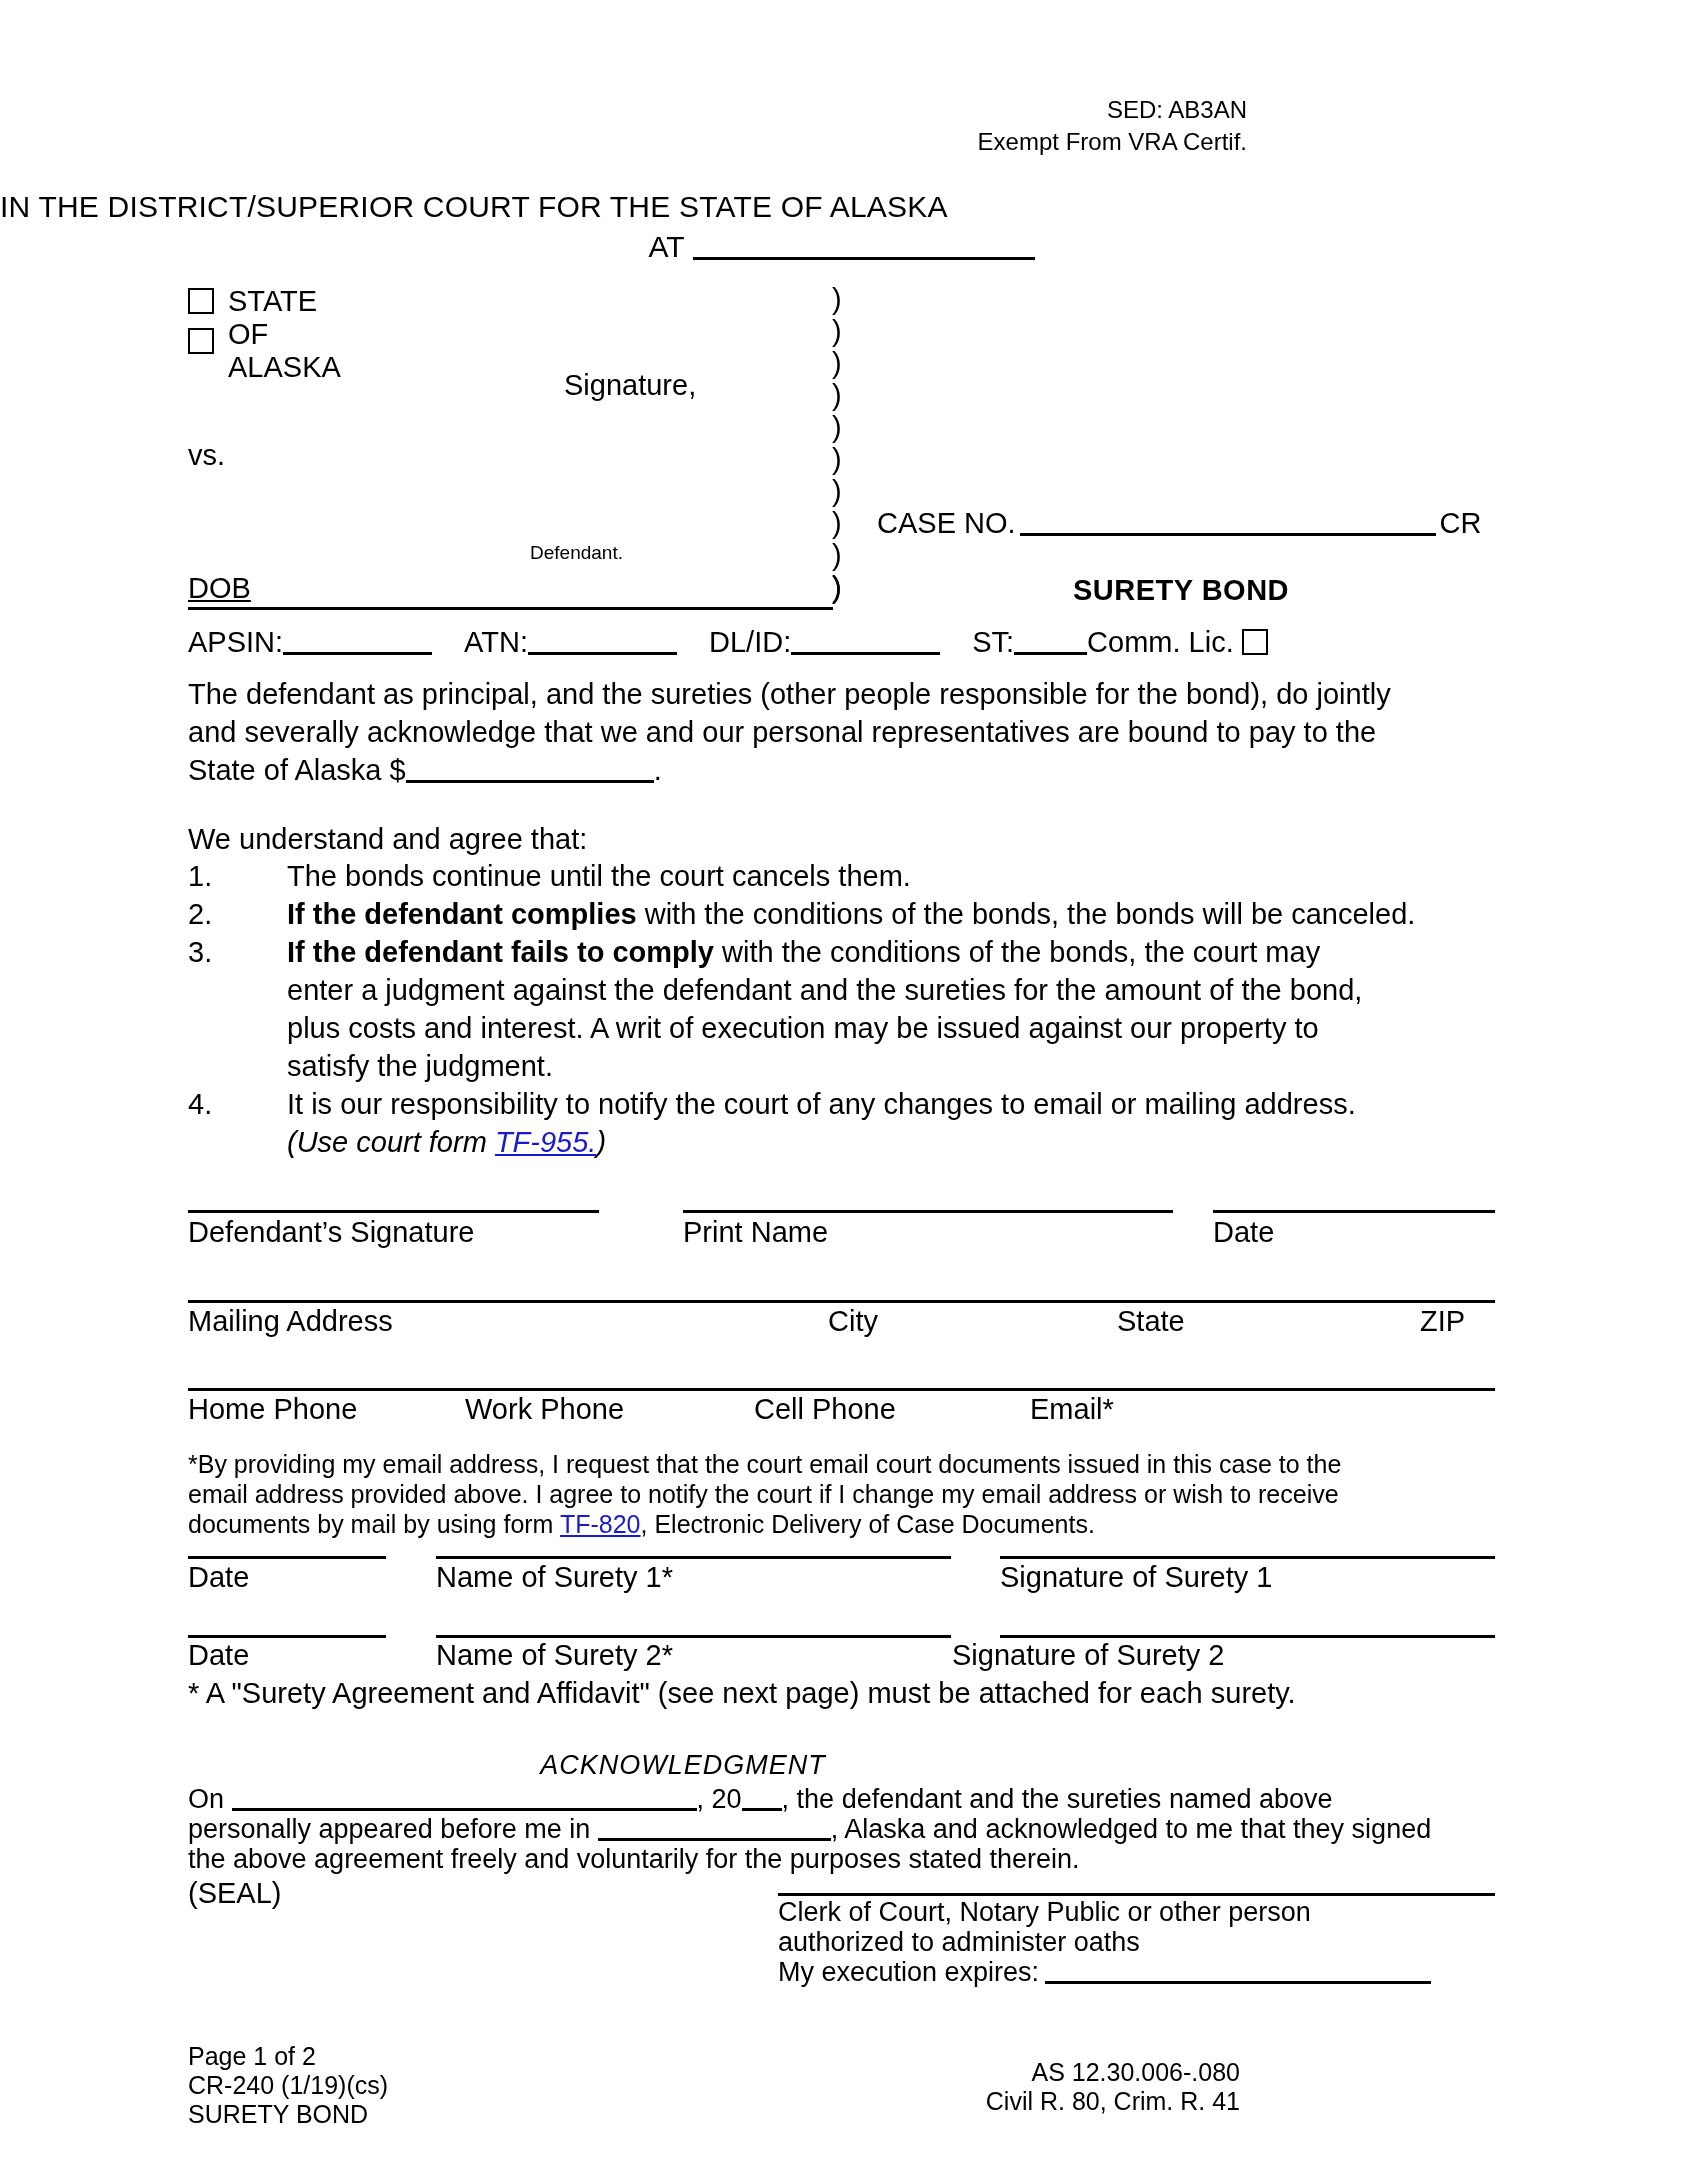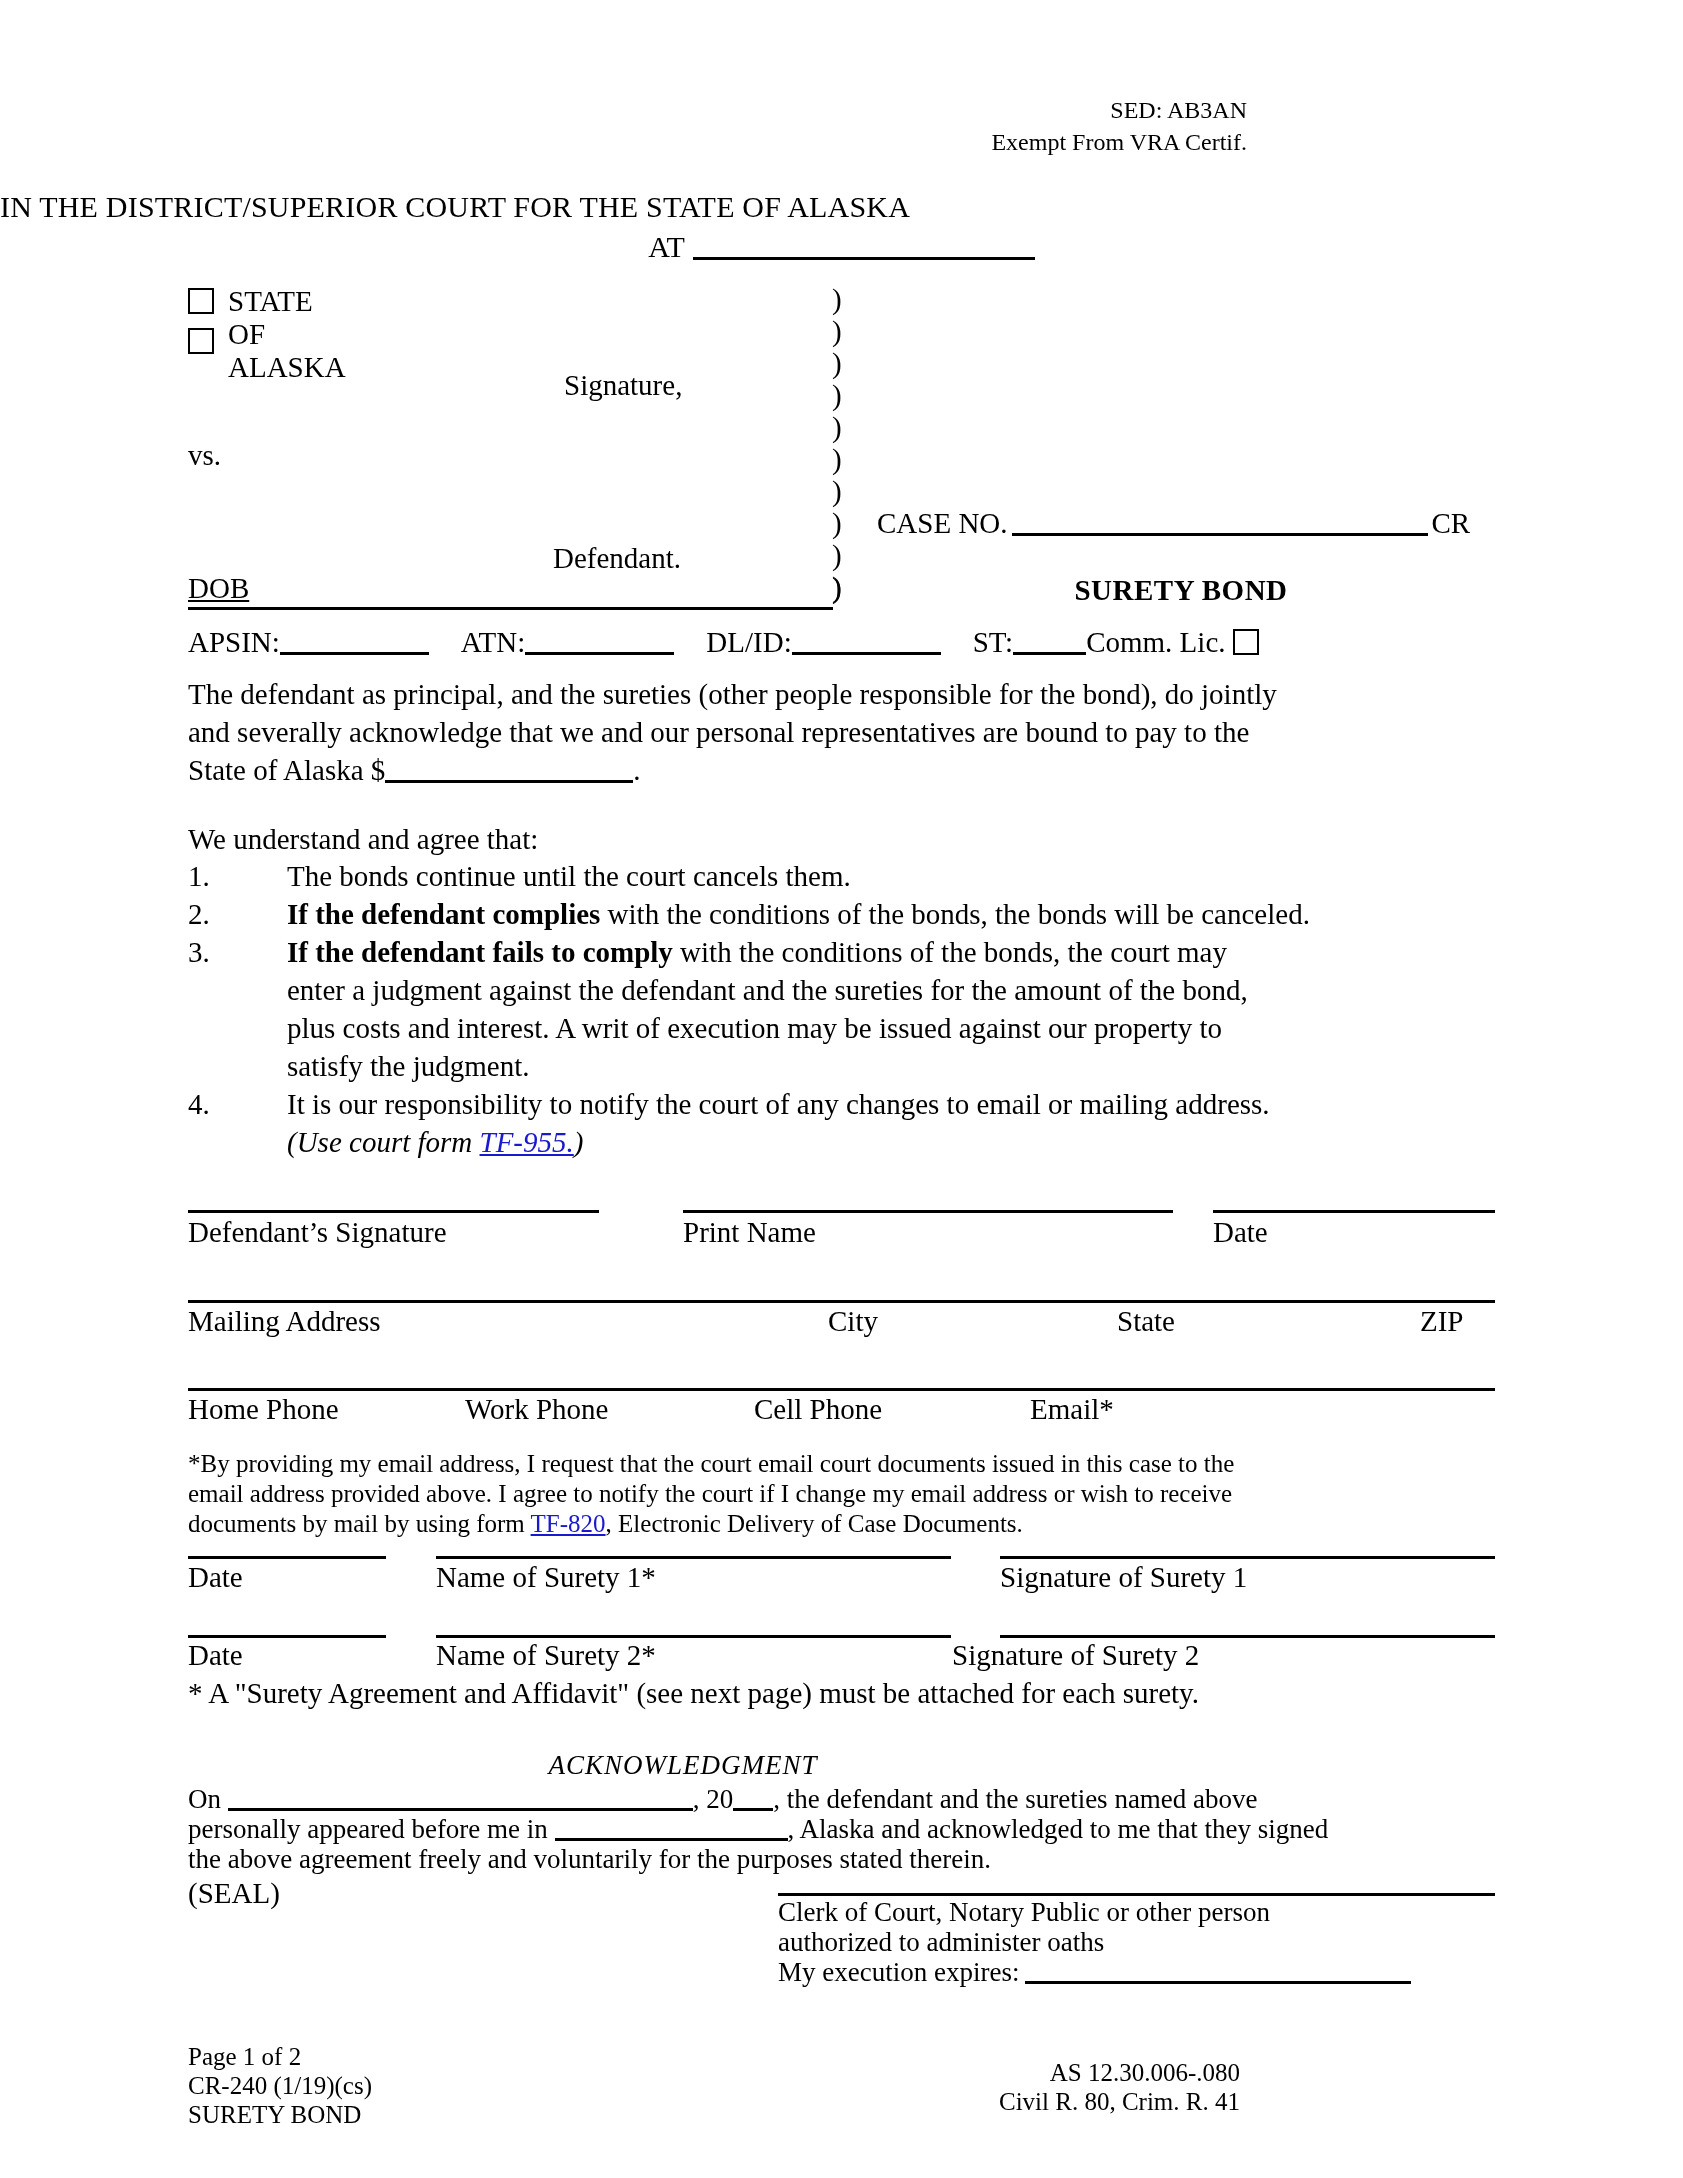--- a/index.html
+++ b/index.html
@@ -3,21 +3,21 @@
 <meta charset="utf-8">
 <style>
   html, body { margin:0; padding:0; background:#ffffff; }
   body {
     width:1683px; height:2178px;
     font-family:"Liberation Sans", sans-serif;
     color:#000000;
     position:relative;
     overflow:hidden;
   }
-  .page { position:absolute; left:0; top:0; width:1428px; height:2178px;font-family:Liberation Serif, serif; }
+  .page { position:absolute; left:0; top:0; width:1428px; height:2178px; }
 
   
   .sed-block {
     position:absolute; right:181px; top:94px;
     text-align:right; font-size:24px; line-height:32px;
   }
   .court-title {
     position:absolute; left:0; top:190px; width:1683px;
     text-align:left; font-size:30px; letter-spacing:0.2px;
   }
@@ -32,21 +32,21 @@
   .cbox {
     display:inline-block; width:26px; height:26px;
     border:2.5px solid #000; background:#fff;
     vertical-align:-3px; box-sizing:border-box;
   }
   .cap-state { position:absolute; left:0; top:0; font-size:29px; }
   .cap-state .lbl { margin-left:14px; }
   .cap-box2 { position:absolute; left:0; top:43px; }
   .cap-plaintiff { position:absolute; left:376px; top:84px; font-size:29px; }
   .cap-vs { position:absolute; left:0; top:154px; font-size:29px; }
-  .cap-defendant { position:absolute; left:365px; top:257px; font-size:29px; }
+  .cap-defendant { position:absolute; left:342px; top:257px; font-size:19px; }
 
   .parens { position:absolute; left:644px; top:-2px; font-size:29px; line-height:32px; }
   .parens div { height:32px; }
 
   .dob-row { position:absolute; left:188px; top:572px; width:693px; font-size:29px; }
   .dob-lbl { text-decoration:underline; }
   .dob-rule { position:absolute; left:188px; top:607px; width:645px; border-bottom:3px solid #000; }
 
   .case-no { position:absolute; left:877px; top:507px; font-size:29px; white-space:nowrap; }
   .case-no .blank { display:inline-block; width:416px; border-bottom:3px solid #000; margin:0 4px; vertical-align:-3px; }

